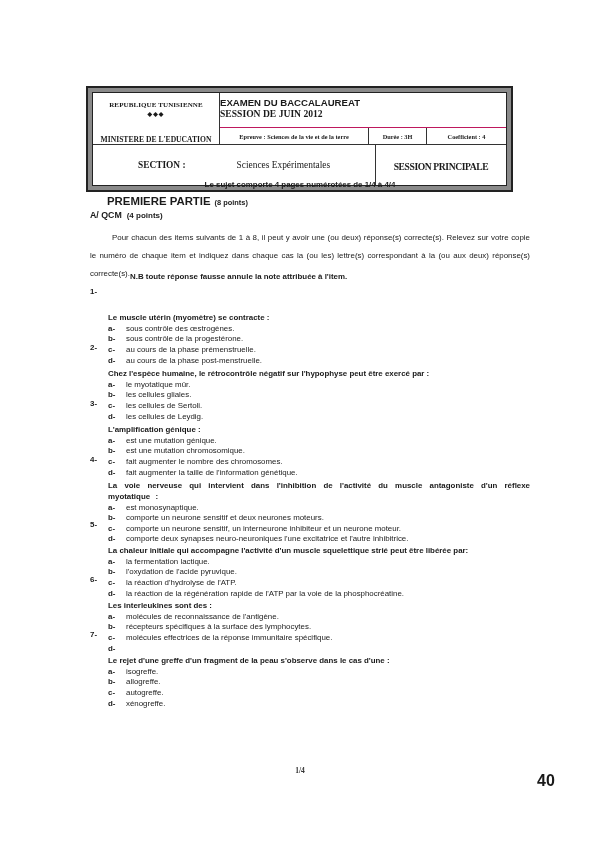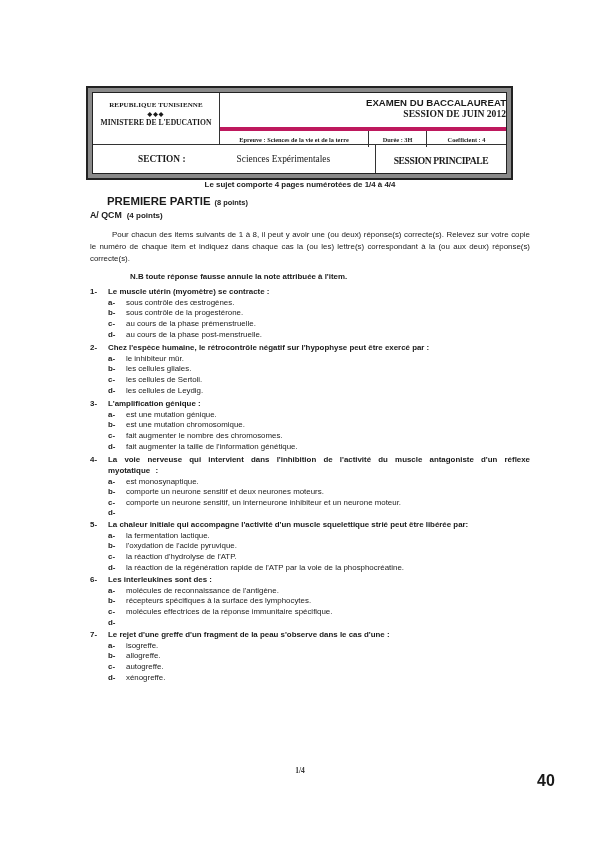--- a/index.html
+++ b/index.html
@@ -4,38 +4,38 @@
   <style>
     html, body { margin: 0; padding: 0; }
     body {
       width: 600px; height: 850px; background: #ffffff; position: relative;
       font-family: "Liberation Sans", sans-serif; color: #1a1a1a; overflow: hidden;
     }
     .page { position: absolute; left: 0; top: 0; width: 600px; height: 850px; }
 
     
     .hdr-outer {
-      position: absolute; left: 86px; top: 86px; width: 427px; height: 94px;
+      position: absolute; left: 86px; top: 86px; width: 427px; height: 106px;
       border: 2px solid #222; background: #8a8a8a; box-sizing: border-box; padding: 4px;
     }
     .hdr-inner {
       width: 100%; height: 100%; background: #fff; border: 1.5px solid #222; box-sizing: border-box;
       position: relative;
     }
     .hdr-left {
       position: absolute; left: 0; top: 0; width: 126px; height: 51px;
       border-right: 1px solid #333; text-align: center;
       font-family: "Liberation Serif", serif; font-weight: bold;
     }
     .hdr-left .rep { font-size: 7px; margin-top: 8px; letter-spacing: 0.1px; }
     .hdr-left .dia { font-size: 6px; margin-top: 1px; letter-spacing: 1px; }
-    .hdr-left .min { font-size: 7.6px; margin-top: 1px; }
+    .hdr-left .min { font-size: 7.6px; margin-top: 18px; }
     .hdr-right { position: absolute; left: 127px; top: 0; right: 0; height: 51px; }
     .hdr-title {
-      height: 34px; border-bottom: 4px solid #be185d; text-align: right; font-weight: bold;
+      height: 34px; border-bottom: 1px solid #be185d; text-align: left; font-weight: bold;
     }
     .hdr-title .t1 { font-family: "Liberation Sans", sans-serif; font-size: 9.6px; padding-top: 4px; }
     .hdr-title .t2 { font-family: "Liberation Serif", serif; font-size: 9.6px; }
     .hdr-meta { display: flex; height: 16px; font-family: "Liberation Serif", serif; font-weight: bold; font-size: 6.3px; align-items: center; }
     .hdr-meta > div { height: 16px; display: flex; align-items: center; justify-content: center; }
     .hdr-meta .ep { width: 148px; border-right: 1px solid #333; }
     .hdr-meta .du { width: 57px; border-right: 1px solid #333; }
     .hdr-meta .co { flex: 1; }
     .hdr-bottom {
       position: absolute; left: 0; top: 51px; right: 0; bottom: 0; border-top: 1px solid #333;
@@ -46,30 +46,30 @@
     .hdr-bottom .ses { flex: 1; display: flex; align-items: center; justify-content: center; font-weight: bold; font-size: 9.6px; letter-spacing: -0.4px; transform: scaleY(1.15); }
 
     
     .line { position: absolute; white-space: nowrap; font-size: 7.9px; }
     .intro-note { left: 0; width: 600px; text-align: center; top: 180px; font-weight: bold; font-size: 7.9px; }
     .part-title { left: 107px; top: 195px; font-weight: bold; font-size: 11.4px; }
     .part-title .pts { font-size: 7.4px; margin-left: 4px; margin-top: 20px; }
     .qcm-title { left: 90px; top: 210px; font-weight: bold; font-size: 8.8px; text-align: center; }
     .qcm-title .pts { font-size: 8px; }
     .para {
-      position: absolute; left: 90px; top: 229px; width: 440px; font-size: 7.9px; line-height: 12px;
+      position: absolute; left: 90px; top: 229px; width: 440px; font-size: 7.9px; line-height: 18px;
       text-align: justify; white-space: normal;
     }
     .para .indent { display: inline-block; width: 22px; }
     .nb { left: 90px; top: 272px; font-weight: bold; font-size: 7.9px; margin-left: 40px; }
 
     .q { position: absolute; left: 90px; width: 440px; }
     .q .qhead { display: flex; font-weight: bold; font-size: 7.9px; line-height: 10.8px; }
     .q .qnum { width: 18px; flex: none; }
-    .q .qtext { flex: 1; text-align: justify; }
+    .q .qtext { flex: 1; text-align: justify; margin-top: 26px; }
     .q .qtext.spread { word-spacing: 3.2px; }
     .q .opt { display: flex; font-size: 7.9px; line-height: 10.6px; margin-left: 18px; color: #222; }
     .q .opt .ol { width: 18px; flex: none; font-weight: bold; }
 
     .page-num { left: 0; width: 600px; text-align: center; top: 766px; font-family: "Liberation Serif", serif; font-weight: bold; font-size: 7.5px; color: #333; }
     .folio { left: 537px; top: 772px; font-weight: bold; font-size: 16px; }
   </style>
 </head>
 <body>
 
@@ -140,21 +140,21 @@
       </div>
   </div>
 
   <div class="q" style="top:343px;">
     <div class="qhead">
         <span class="qnum">2-</span>
         <span class="qtext">Chez l'espèce humaine, le rétrocontrôle négatif sur l'hypophyse peut être exercé par :</span>
       </div>
     <div class="opt">
         <span class="ol">a-</span>
-        <span>le inhibiteur mûr.</span>
+        <span>le myotatique mûr.</span>
       </div>
     <div class="opt">
         <span class="ol">b-</span>
         <span>les cellules gliales.</span>
       </div>
     <div class="opt">
         <span class="ol">c-</span>
         <span>les cellules de Sertoli.</span>
       </div>
     <div class="opt">
@@ -198,20 +198,21 @@
     <div class="opt">
         <span class="ol">b-</span>
         <span>comporte un neurone sensitif et deux neurones moteurs.</span>
       </div>
     <div class="opt">
         <span class="ol">c-</span>
         <span>comporte un neurone sensitif, un interneurone inhibiteur et un neurone moteur.</span>
       </div>
     <div class="opt">
         <span class="ol">d-</span>
+        <span>comporte deux synapses  neuro-neuroniques l'une  excitatrice et l'autre inhibitrice.</span>
       </div>
   </div>
 
   <div class="q" style="top:520px;">
     <div class="qhead">
         <span class="qnum">5-</span>
         <span class="qtext">La chaleur initiale qui accompagne l'activité d'un muscle squelettique strié peut être libérée par:</span>
       </div>
     <div class="opt">
         <span class="ol">a-</span>

